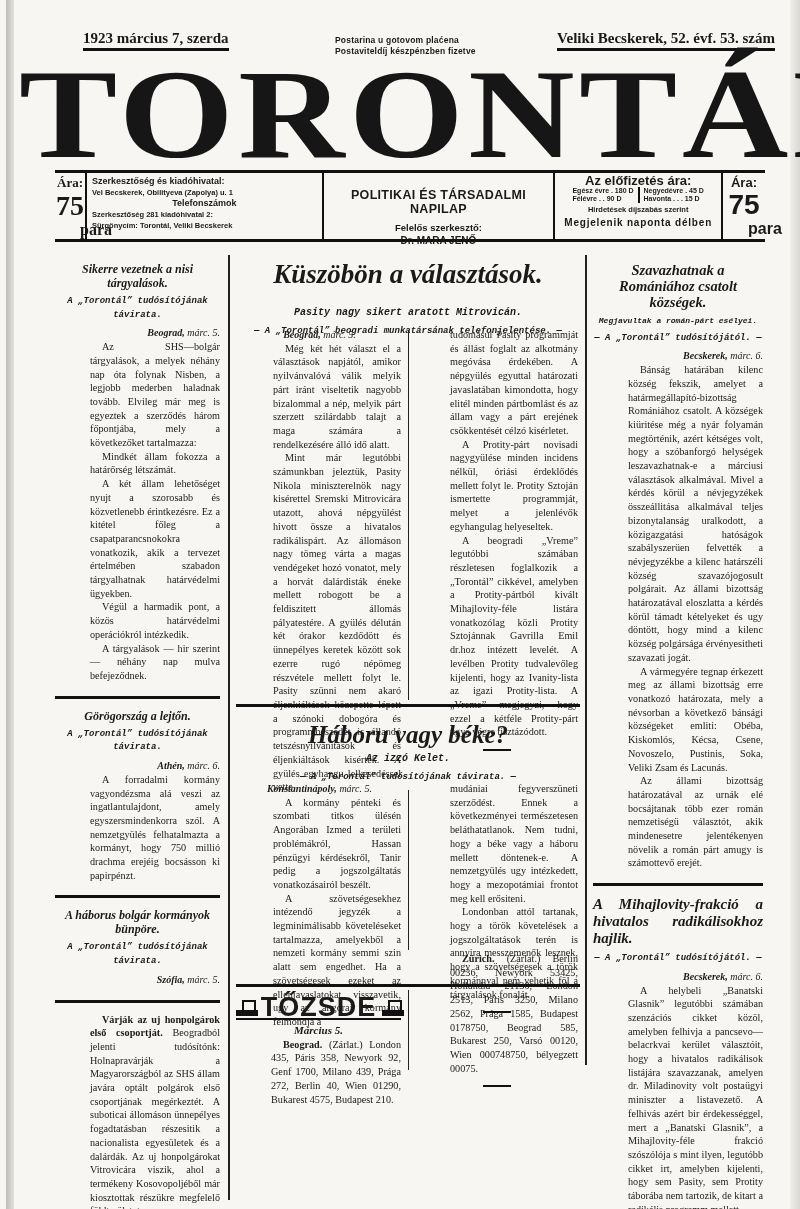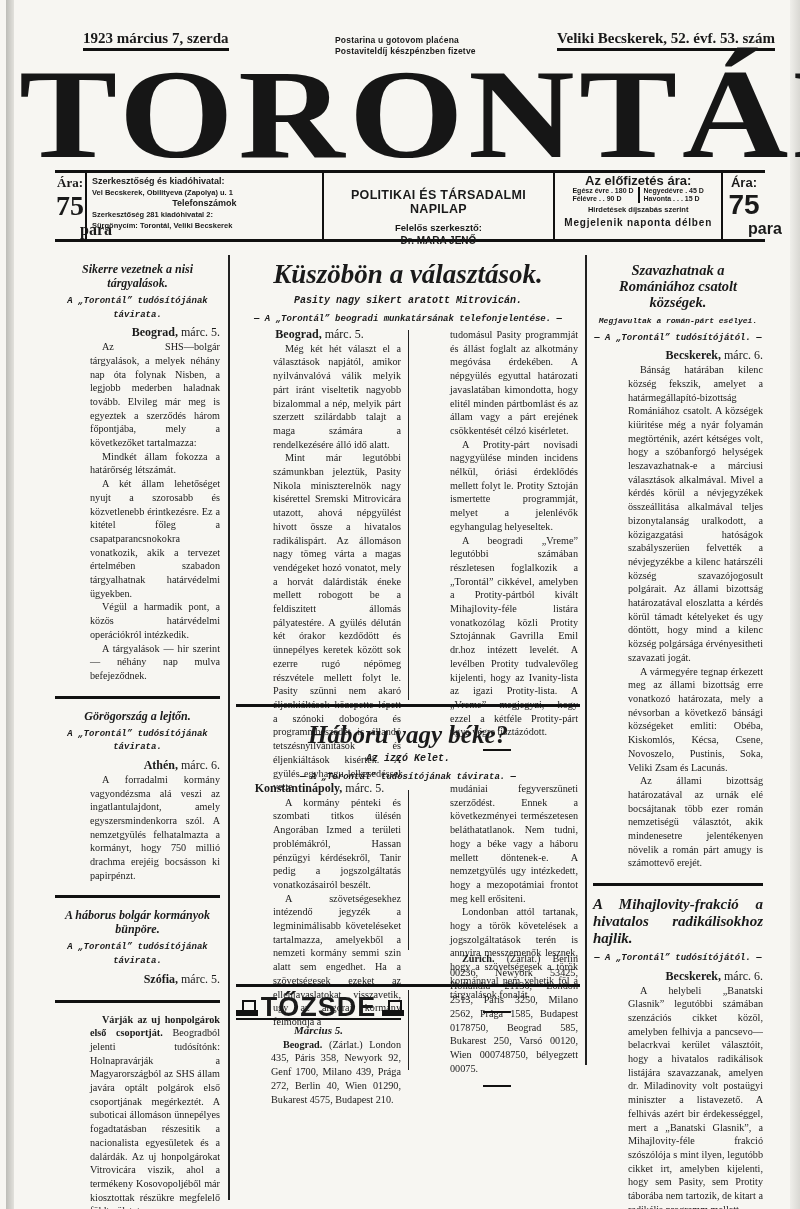--- a/index.html
+++ b/index.html
@@ -35,21 +35,21 @@
   .info-sub .grid .sep { border-left: 2px solid #111; }
   .info-sub .m { font-size: 10px; letter-spacing: 0.8px; margin-top: 3px; }
   .info-sub .hd { font-size: 7.5px; margin-top: 2px; }
 
   
   .col-rule { position: absolute; width: 2px; background: #222; }
   .col { position: absolute; font-size: 10.2px; line-height: 13.7px; text-align: justify; }
   .col p { text-indent: 12px; margin-left: 35px; }
   .hl { font-family: "Liberation Serif", serif; font-style: italic; font-weight: bold; text-align: center; }
   .sub { font-family: Liberation Mono, monospace; font-style: italic; font-weight: bold; text-align: center; font-size: 9px; }
-  .dateline { text-align: right; font-size: 12px; }
+  .dateline { text-align: right; font-size: 10px; font-style: italic; }
   .dateline b { font-weight: bold; }
   .wavy { height: 7px; margin: 9px 0 10px 0; background: repeating-radial-gradient(circle at 6px 8px, #111 0 4px, transparent 4px 12px); background-size: 12px 7px; border-bottom: 3px solid #111; }
   .dash { width: 28px; height: 2px; background: #111; margin: 10px auto 0; }
   b { font-weight: bold; }
 
   .tozsde-title { display: flex; align-items: center; justify-content: center; gap: 6px; font-family: "Liberation Sans", sans-serif; font-weight: bold; font-size: 27px; letter-spacing: 1px; }
   .tozsde-icon { width: 22px; height: 16px; position: relative; }
   .tozsde-icon::before { content: ""; position: absolute; left: 0; bottom: 0; width: 22px; height: 6px; background: #111; }
   .tozsde-icon::after { content: ""; position: absolute; left: 6px; top: 0; width: 10px; height: 10px; border: 2px solid #111; }
 </style>
@@ -136,21 +136,21 @@
     <div class="sub" style="margin:5px 0 4px;">A „Torontál” tudósítójának távirata.</div>
     <div class="dateline"><b>Szófia,</b> <span>márc. 5.</span></div>
     <div class="wavy"></div>
 
     <p><b>Várják az uj honpolgárok első csoportját.</b> <span>Beogradból jelenti tudósítónk: Holnapravárják a Magyarországból az SHS állam javára optált polgárok első csoportjának megérkeztét. A suboticai állomáson ünnepélyes fogadtatásban részesitik a nacionalista egyesületek és a dalárdák. Az uj honpolgárokat Vitrovicára viszik, ahol a termékeny Kosovopoljéből már kiosztottak részükre megfelelő földterületet.</span></p>
     <div class="dash"></div>
   </div>
 
   <div class="col" style="left:238px;top:258px;width:340px;">
     <div class="hl" style="font-size:27px;line-height:32px;">Küszöbön a választások.</div>
-    <div class="sub" style="font-size:10px;margin:4px 0 5px;">Pasity nagy sikert aratott Mitrovicán.</div>
+    <div class="sub" style="font-size:10px;margin:16px 0 5px;">Pasity nagy sikert aratott Mitrovicán.</div>
     <div class="sub" style="font-size:9px;margin-bottom:6px;">— A „Torontál” beogradi munkatársának telefonjelentése. —</div>
   </div>
   <div class="col" style="left:238px;top:328px;width:163px;">
     <div class="dateline" style="text-align:center;"><b>Beograd,</b> <span>márc. 5.</span></div>
     <p>Még két hét választ el a választások napjától, amikor nyilvánvalóvá válik melyik párt iránt viseltetik nagyobb bizalommal a nép, melyik párt szerzett szilárdabb talajt a maga számára a rendelkezésére álló idő alatt.</p>
     <p>Mint már legutóbbi számunkban jeleztük, Pasity Nikola miniszterelnök nagy kisérettel Sremski Mitrovicára utazott, ahová népgyülést hivott össze a hivatalos radikálispárt. Az állomáson nagy tömeg várta a magas vendégeket hozó vonatot, mely a horvát dalárdisták éneke mellett robogott be a feldiszitett állomás pályatestére. A gyülés délután két órakor kezdődött és ünnepélyes keretek között sok ezerre rugó népömeg részvétele mellett folyt le. Pasity szünni nem akaró éljenkiáltások közepette lépett a szónoki dobogóra és programmbeszédét is állandó tetszésnyilvánitások és éljenkiáltások kisérték. A gyülés egyhangu lelkesedéssel vette</p>
   </div>
   <div class="col" style="left:415px;top:328px;width:163px;">
     <p style="text-indent:0">tudomásul Pasity programmját és állást foglalt az alkotmány megóvása érdekében. A népgyülés egyuttal határozati javaslatában kimondotta, hogy elitél minden pártbomlást és az állam vagy a párt erejének csökkentését célzó kisérletet.</p>
     <p>A Protity-párt novisadi nagygyülése minden incidens nélkül, óriási érdeklődés mellett folyt le. Protity Sztoján ismertette programmját, melyet a jelenlévők egyhangulag helyeseltek.</p>

